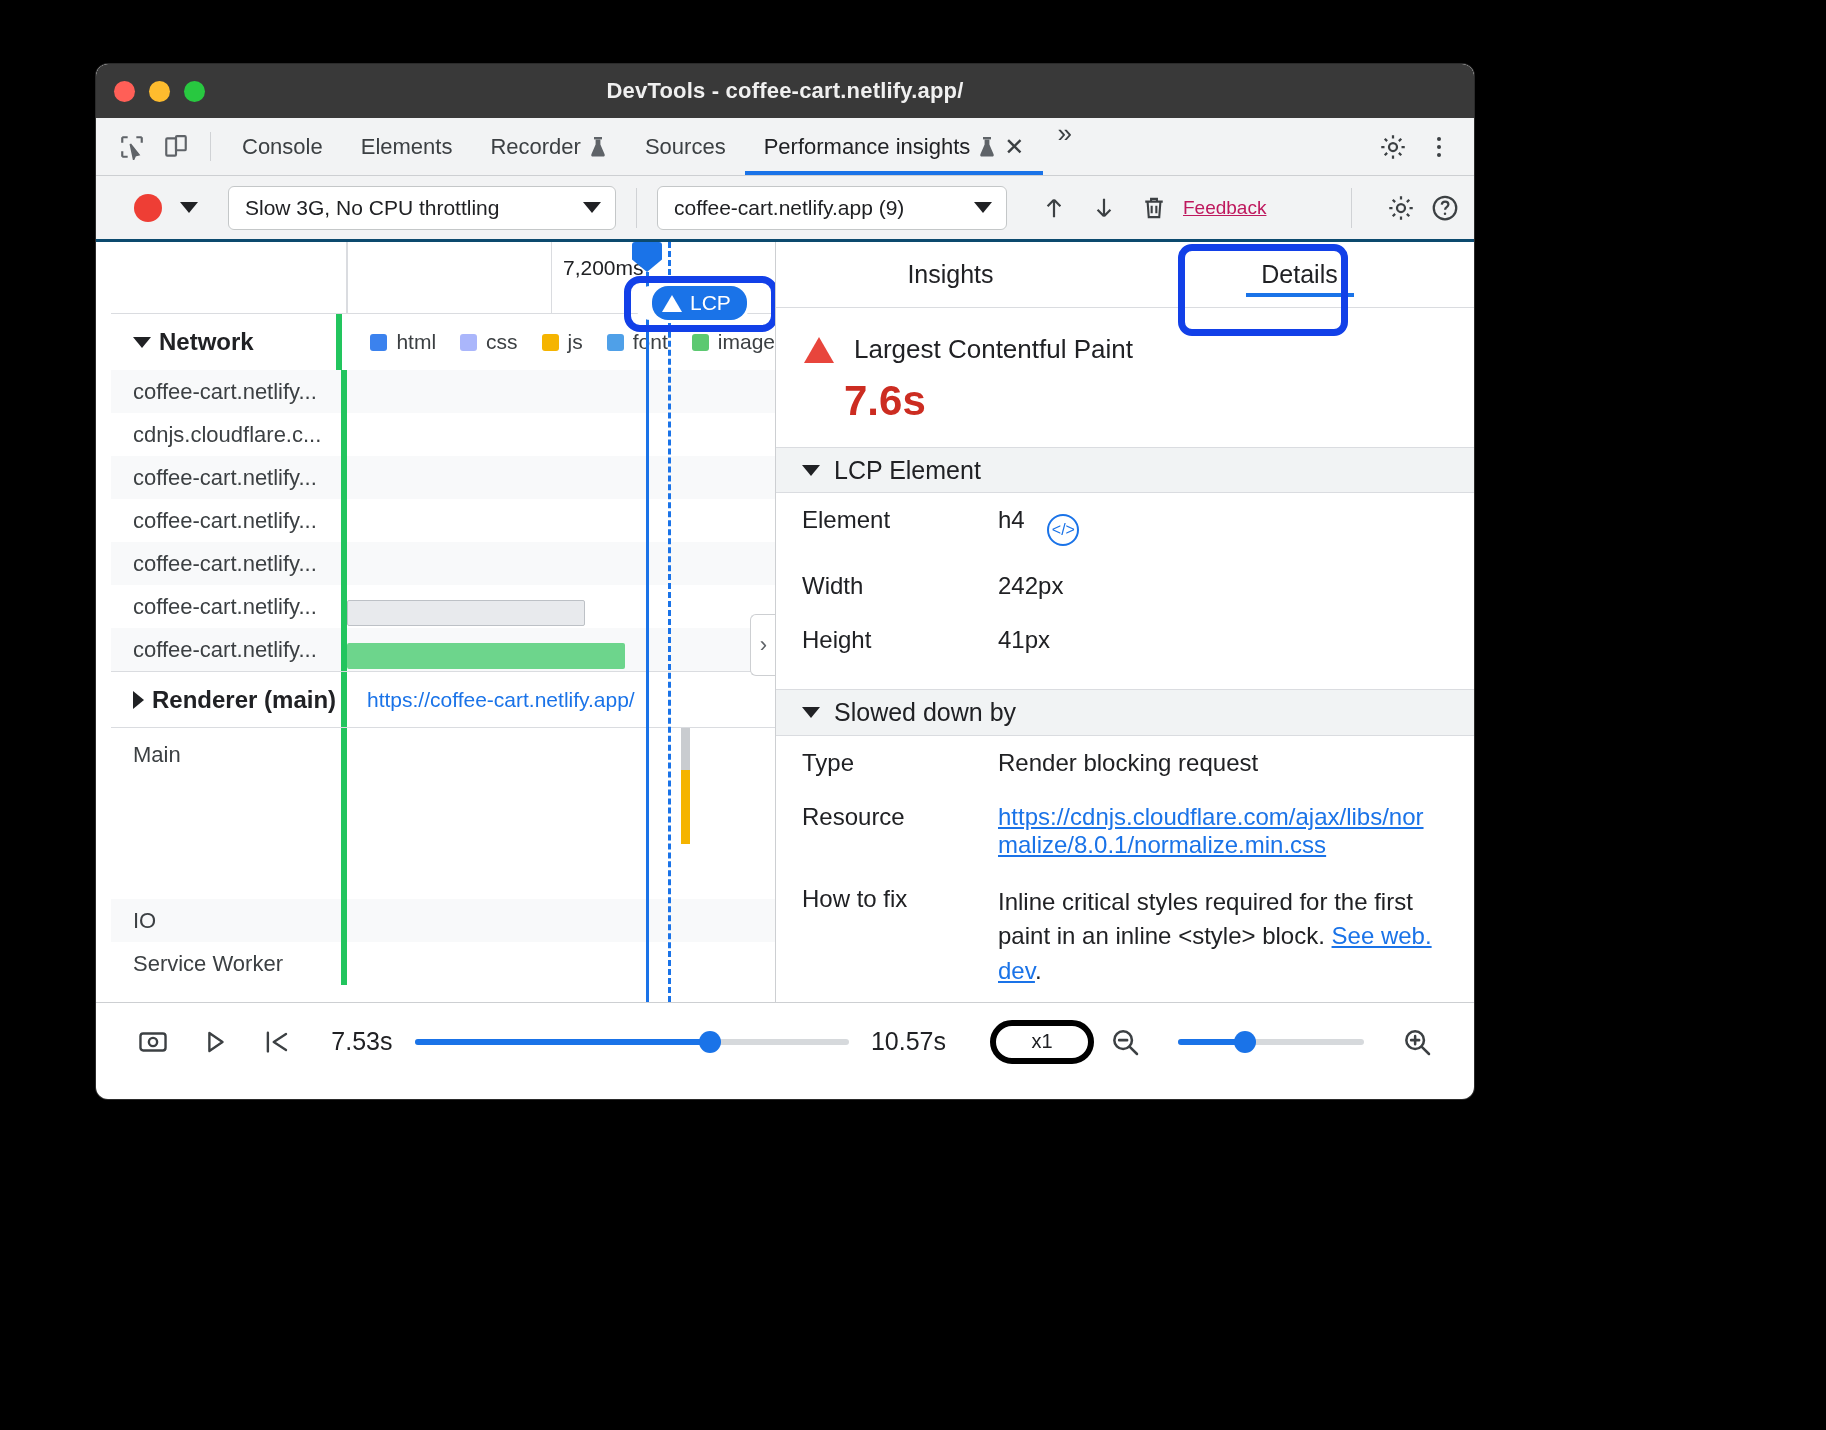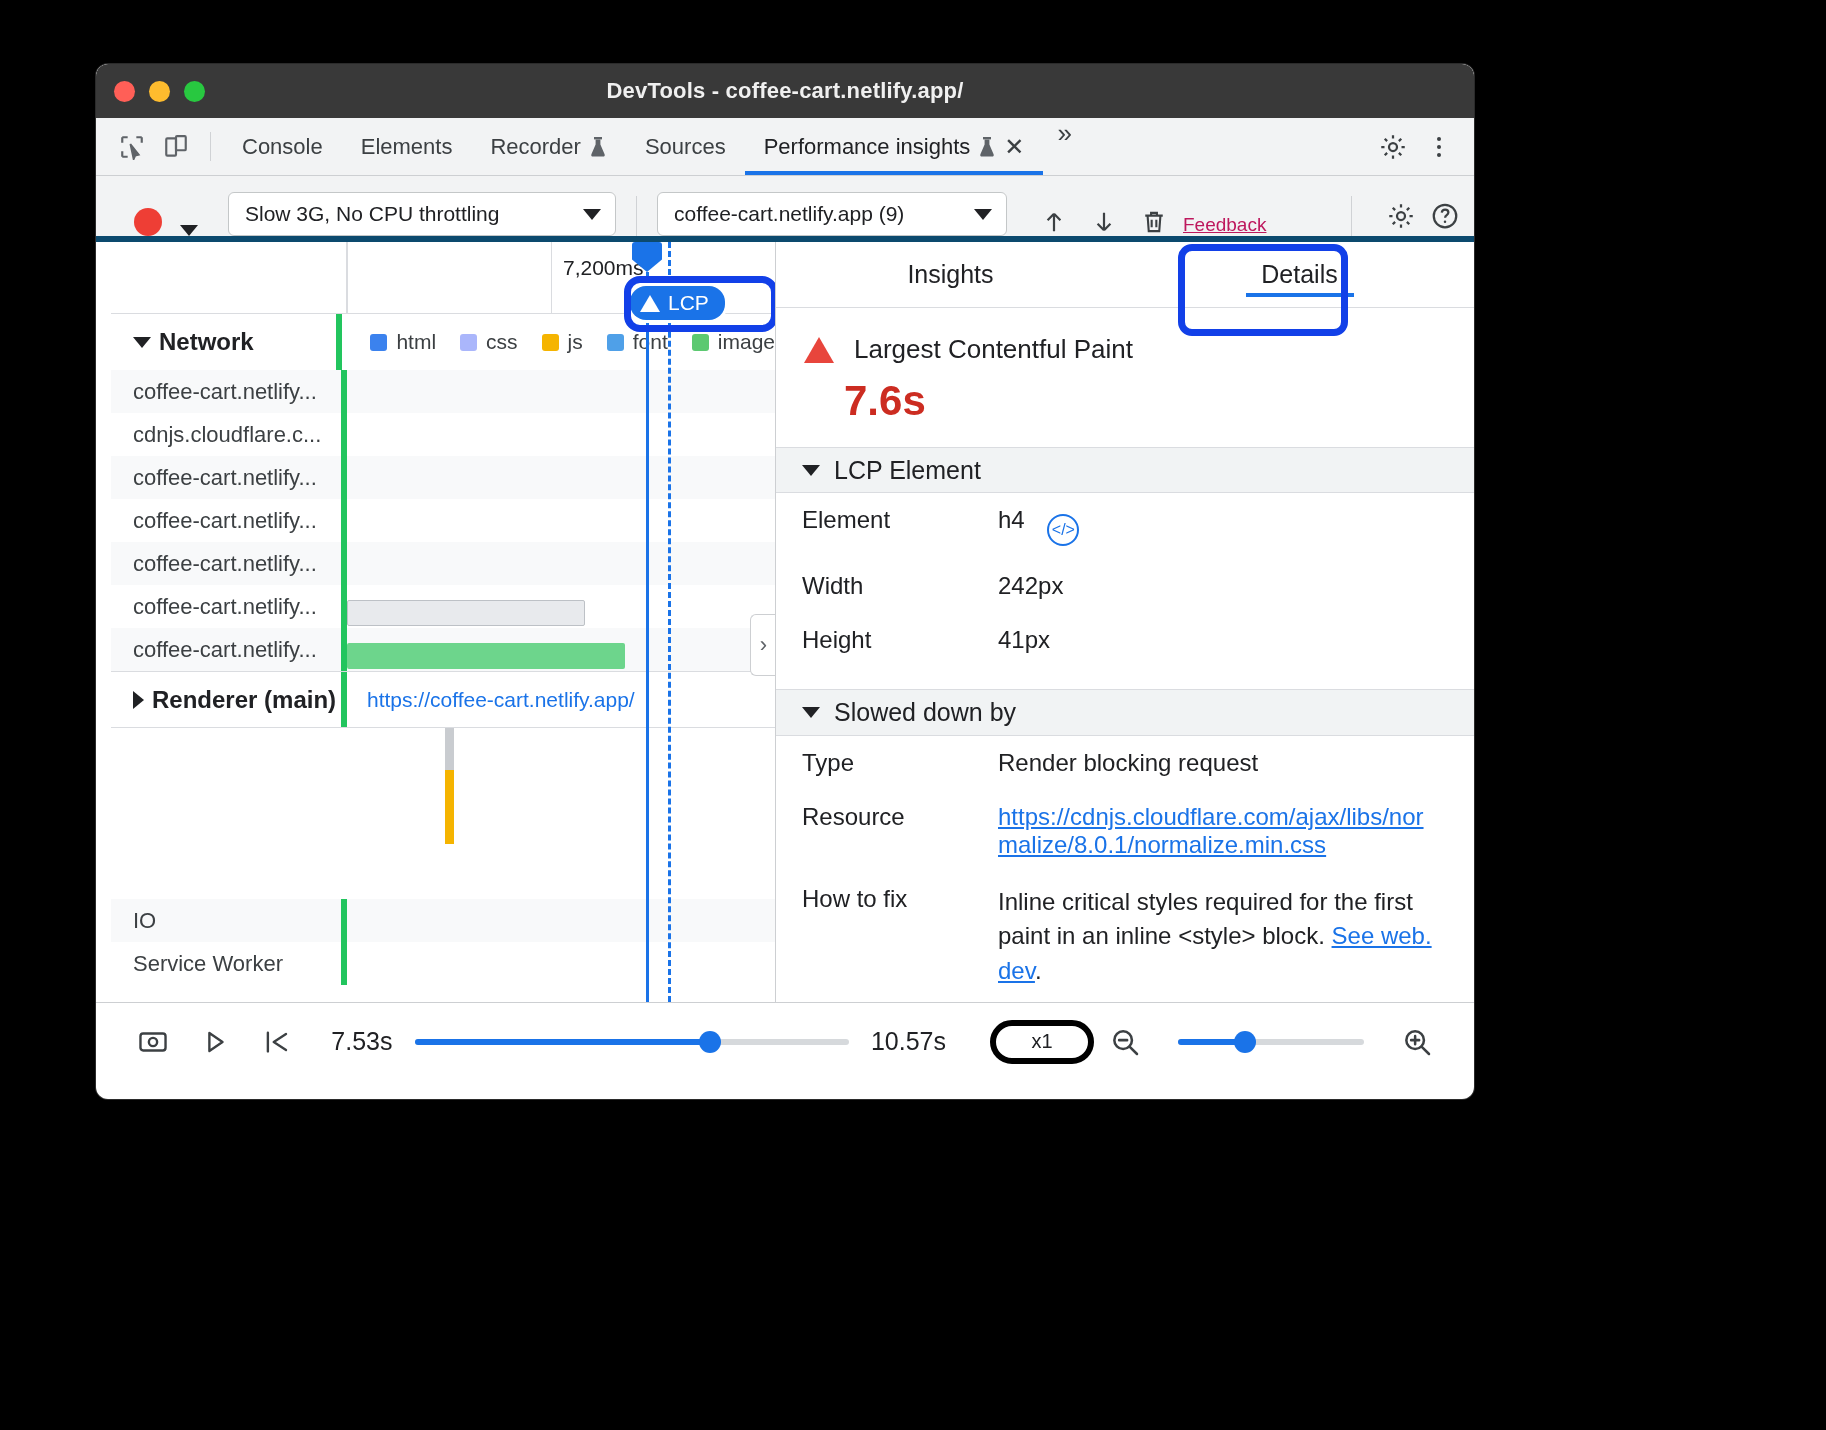--- a/index.html
+++ b/index.html
@@ -82,22 +82,22 @@
     width: 46px; display: flex; align-items: center; justify-content: center;
     color: #5f6368;
   }
   .kebab-dots { display: flex; flex-direction: column; gap: 4px; align-items: center; }
   .kebab-dots i { width: 4px; height: 4px; background: #3c4043; border-radius: 50%; display: block; }
 
   
   .toolbar {
     height: 66px;
     background: #f2f3f4;
-    border-bottom: 6px solid #0c4a6e;
-    display: flex; align-items: flex-end;
+    border-bottom: 3px solid #0c4a6e;
+    display: flex; align-items: center;
     padding: 0 10px 0 38px;
     gap: 0;
   }
   .rec-dot { width: 28px; height: 28px; border-radius: 50%; background: #ee3e35; }
   .caret { width: 0; height: 0; border-left: 9px solid transparent; border-right: 9px solid transparent; border-top: 11px solid #202124; margin-left: 18px; }
   .select {
     height: 44px; border: 1px solid #c4c7c8; border-radius: 6px;
     background: #fff; display: flex; align-items: center;
     padding: 0 14px 0 16px; gap: 16px;
     font-size: 21px; color: #202124;
@@ -380,21 +380,21 @@
           <div class="tick" style="left:678px;width:1px"></div>
           <div class="tlabel" style="left:452px">7,200ms</div>
 
         </div>
 
         <div style="position:absolute;left:0;top:0;right:0;bottom:0;pointer-events:none;z-index:5">
           <div class="marker-pin" style="left:536px;top:0"></div>
           <div class="marker-solid" style="left:550px;top:30px;bottom:0"></div>
           <div class="marker-dash" style="left:572px;top:0;bottom:0"></div>
           <div class="lcp-ghost" style="left:538px;top:44px"></div>
-          <div class="lcp-badge" style="left:534px;top:44px">
+          <div class="lcp-badge" style="left:556px;top:44px">
             <span class="tri"></span>
             <span>LCP</span>
           </div>
           <div class="annot-ring" style="left:528px;top:34px;width:154px;height:56px"></div>
         </div>
 
         <div class="track-row">
           <div class="track-name bold">
             <span class="tri-down"></span>
             <span>Network</span>
@@ -462,20 +462,21 @@
           <div class="track-name bold">
             <span class="tri-right"></span>
             <span>Renderer (main)</span>
           </div>
           <div class="track-body">
             <a class="url-link">https://coffee-cart.netlify.app/</a>
           </div>
         </div>
 
         <div class="track-row" style="height:172px;border-top:1px solid #dadce0">
+          <div class="track-name" style="align-items:flex-start;padding-top:14px">Main</div>
           <div class="track-body">
             <div style="position:absolute;left:334px;top:0;width:9px;height:42px;background:#c9ccd0"></div>
             <div style="position:absolute;left:334px;top:42px;width:9px;height:74px;background:#f5b400"></div>
           </div>
         </div>
 
         <div class="track-row row-alt" style="height:43px">
           <div class="track-name">IO</div>
           <div class="track-body"></div>
         </div>

